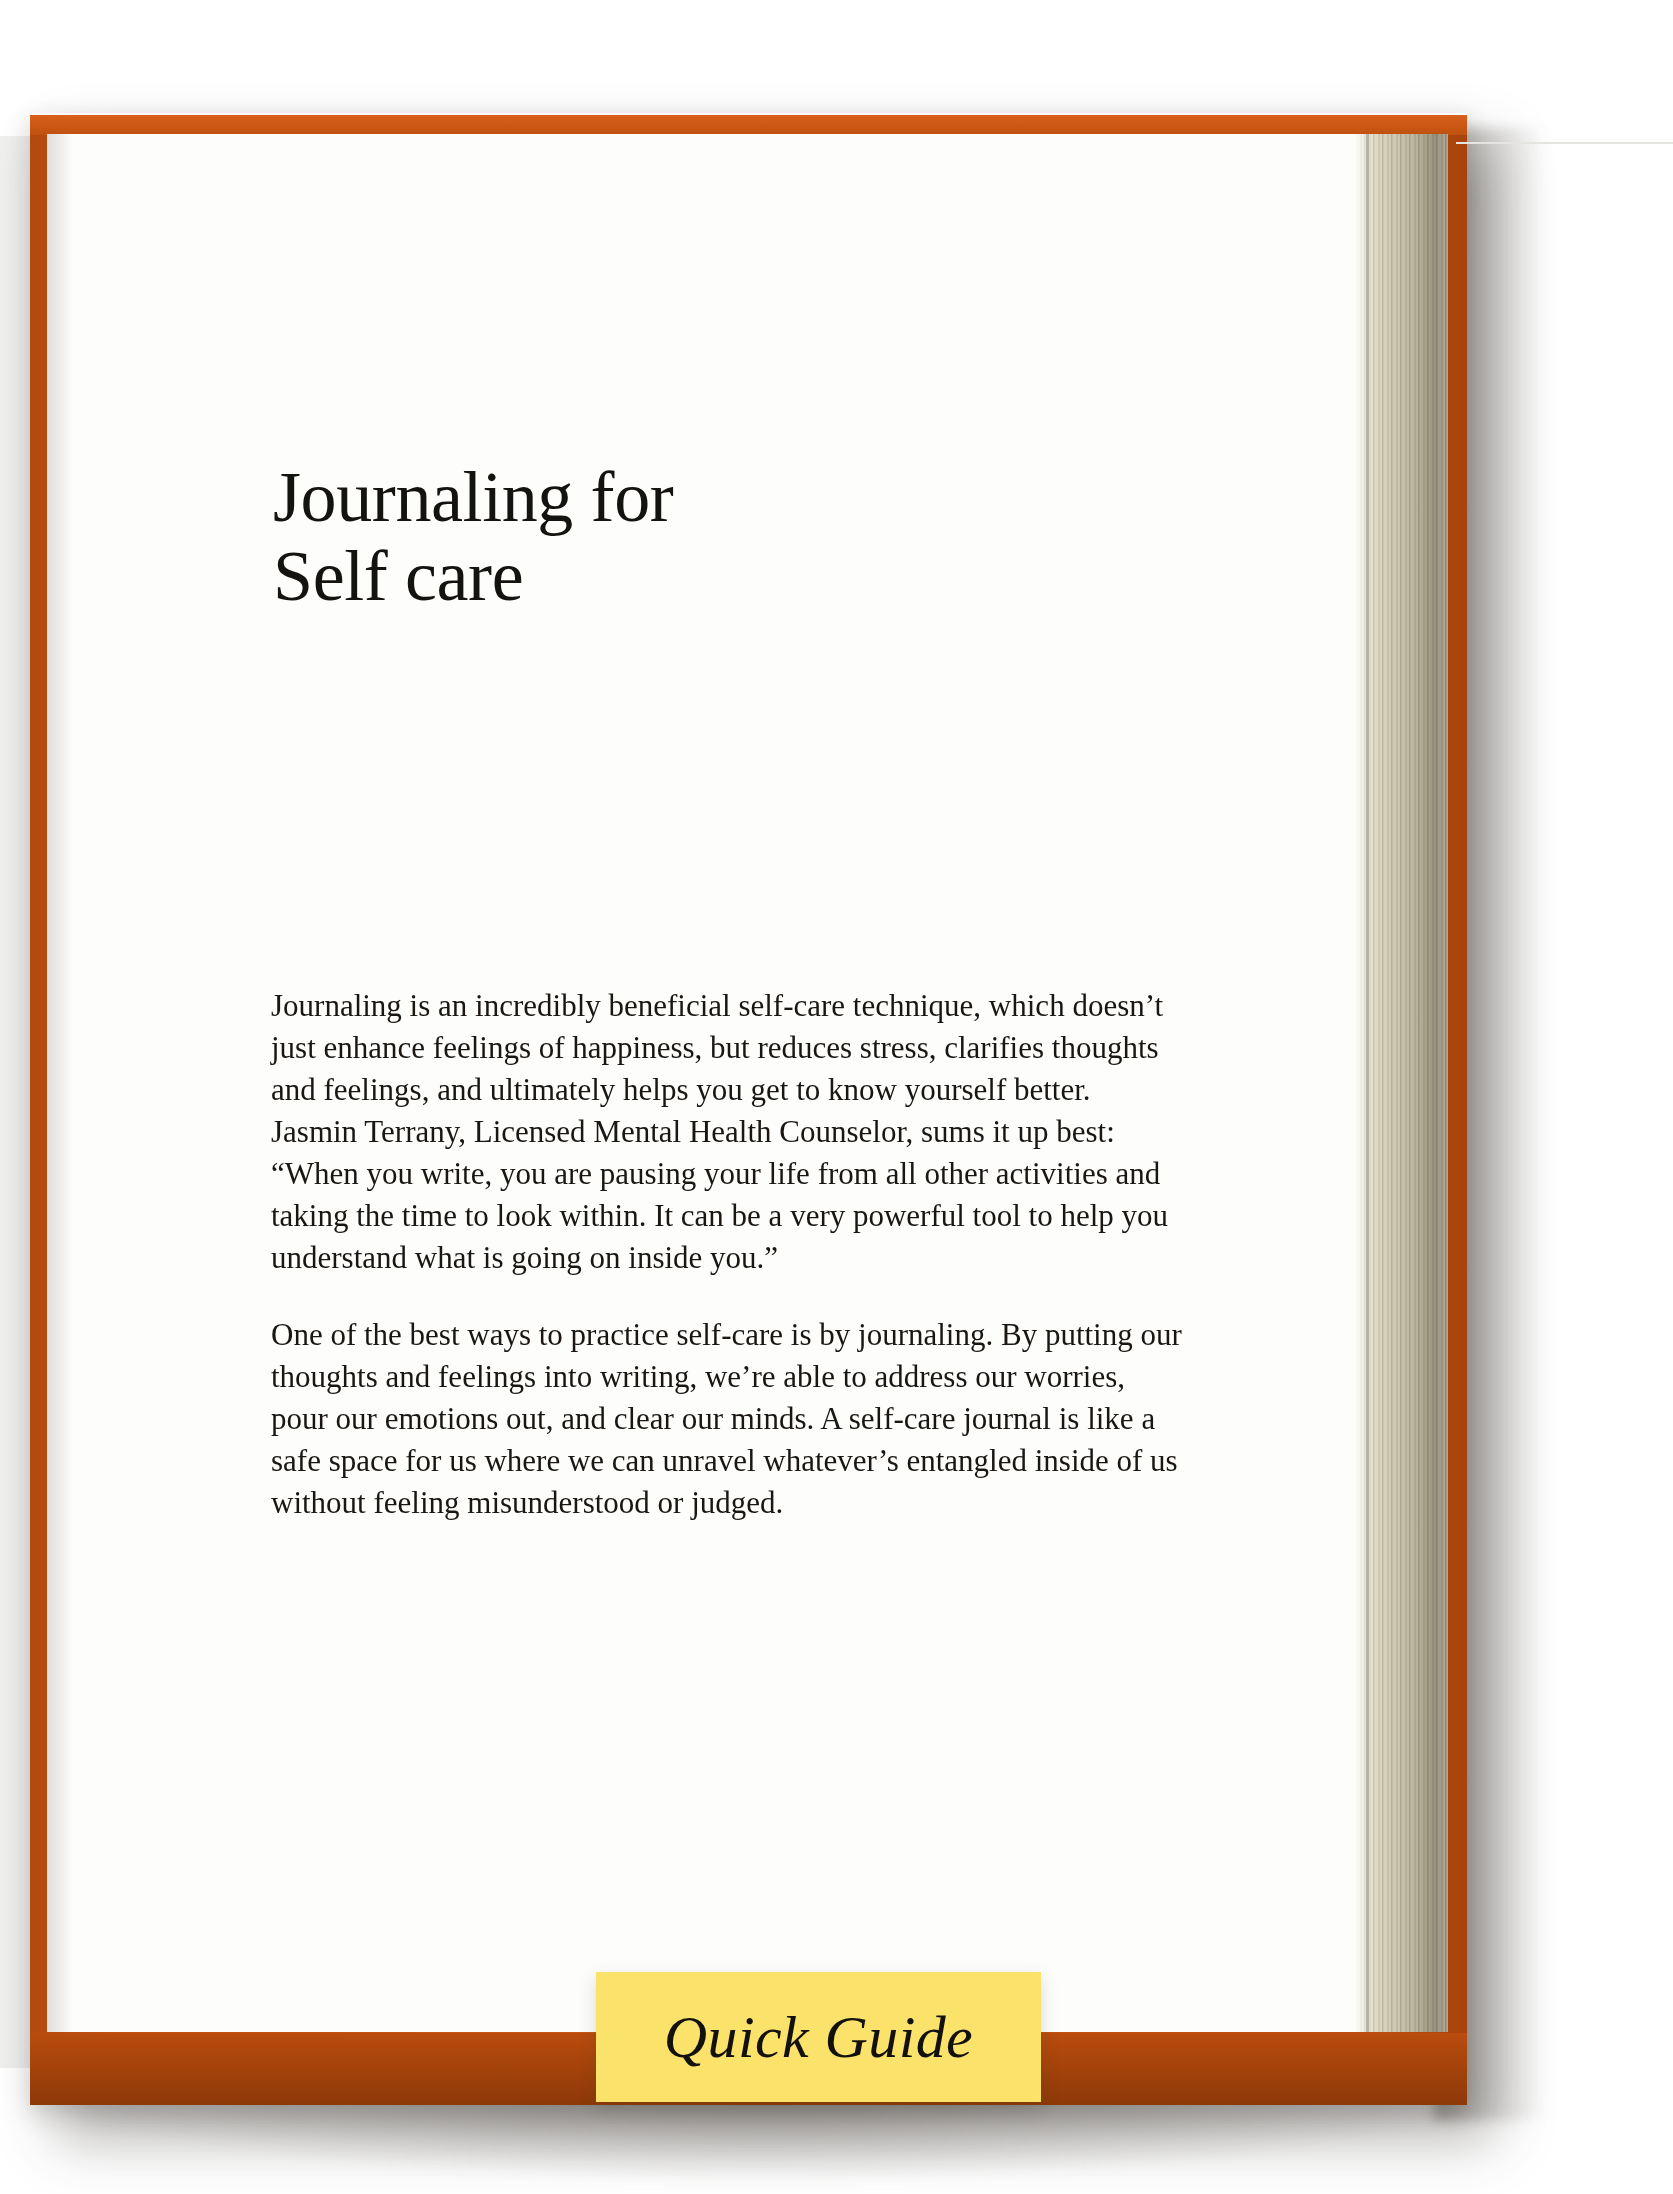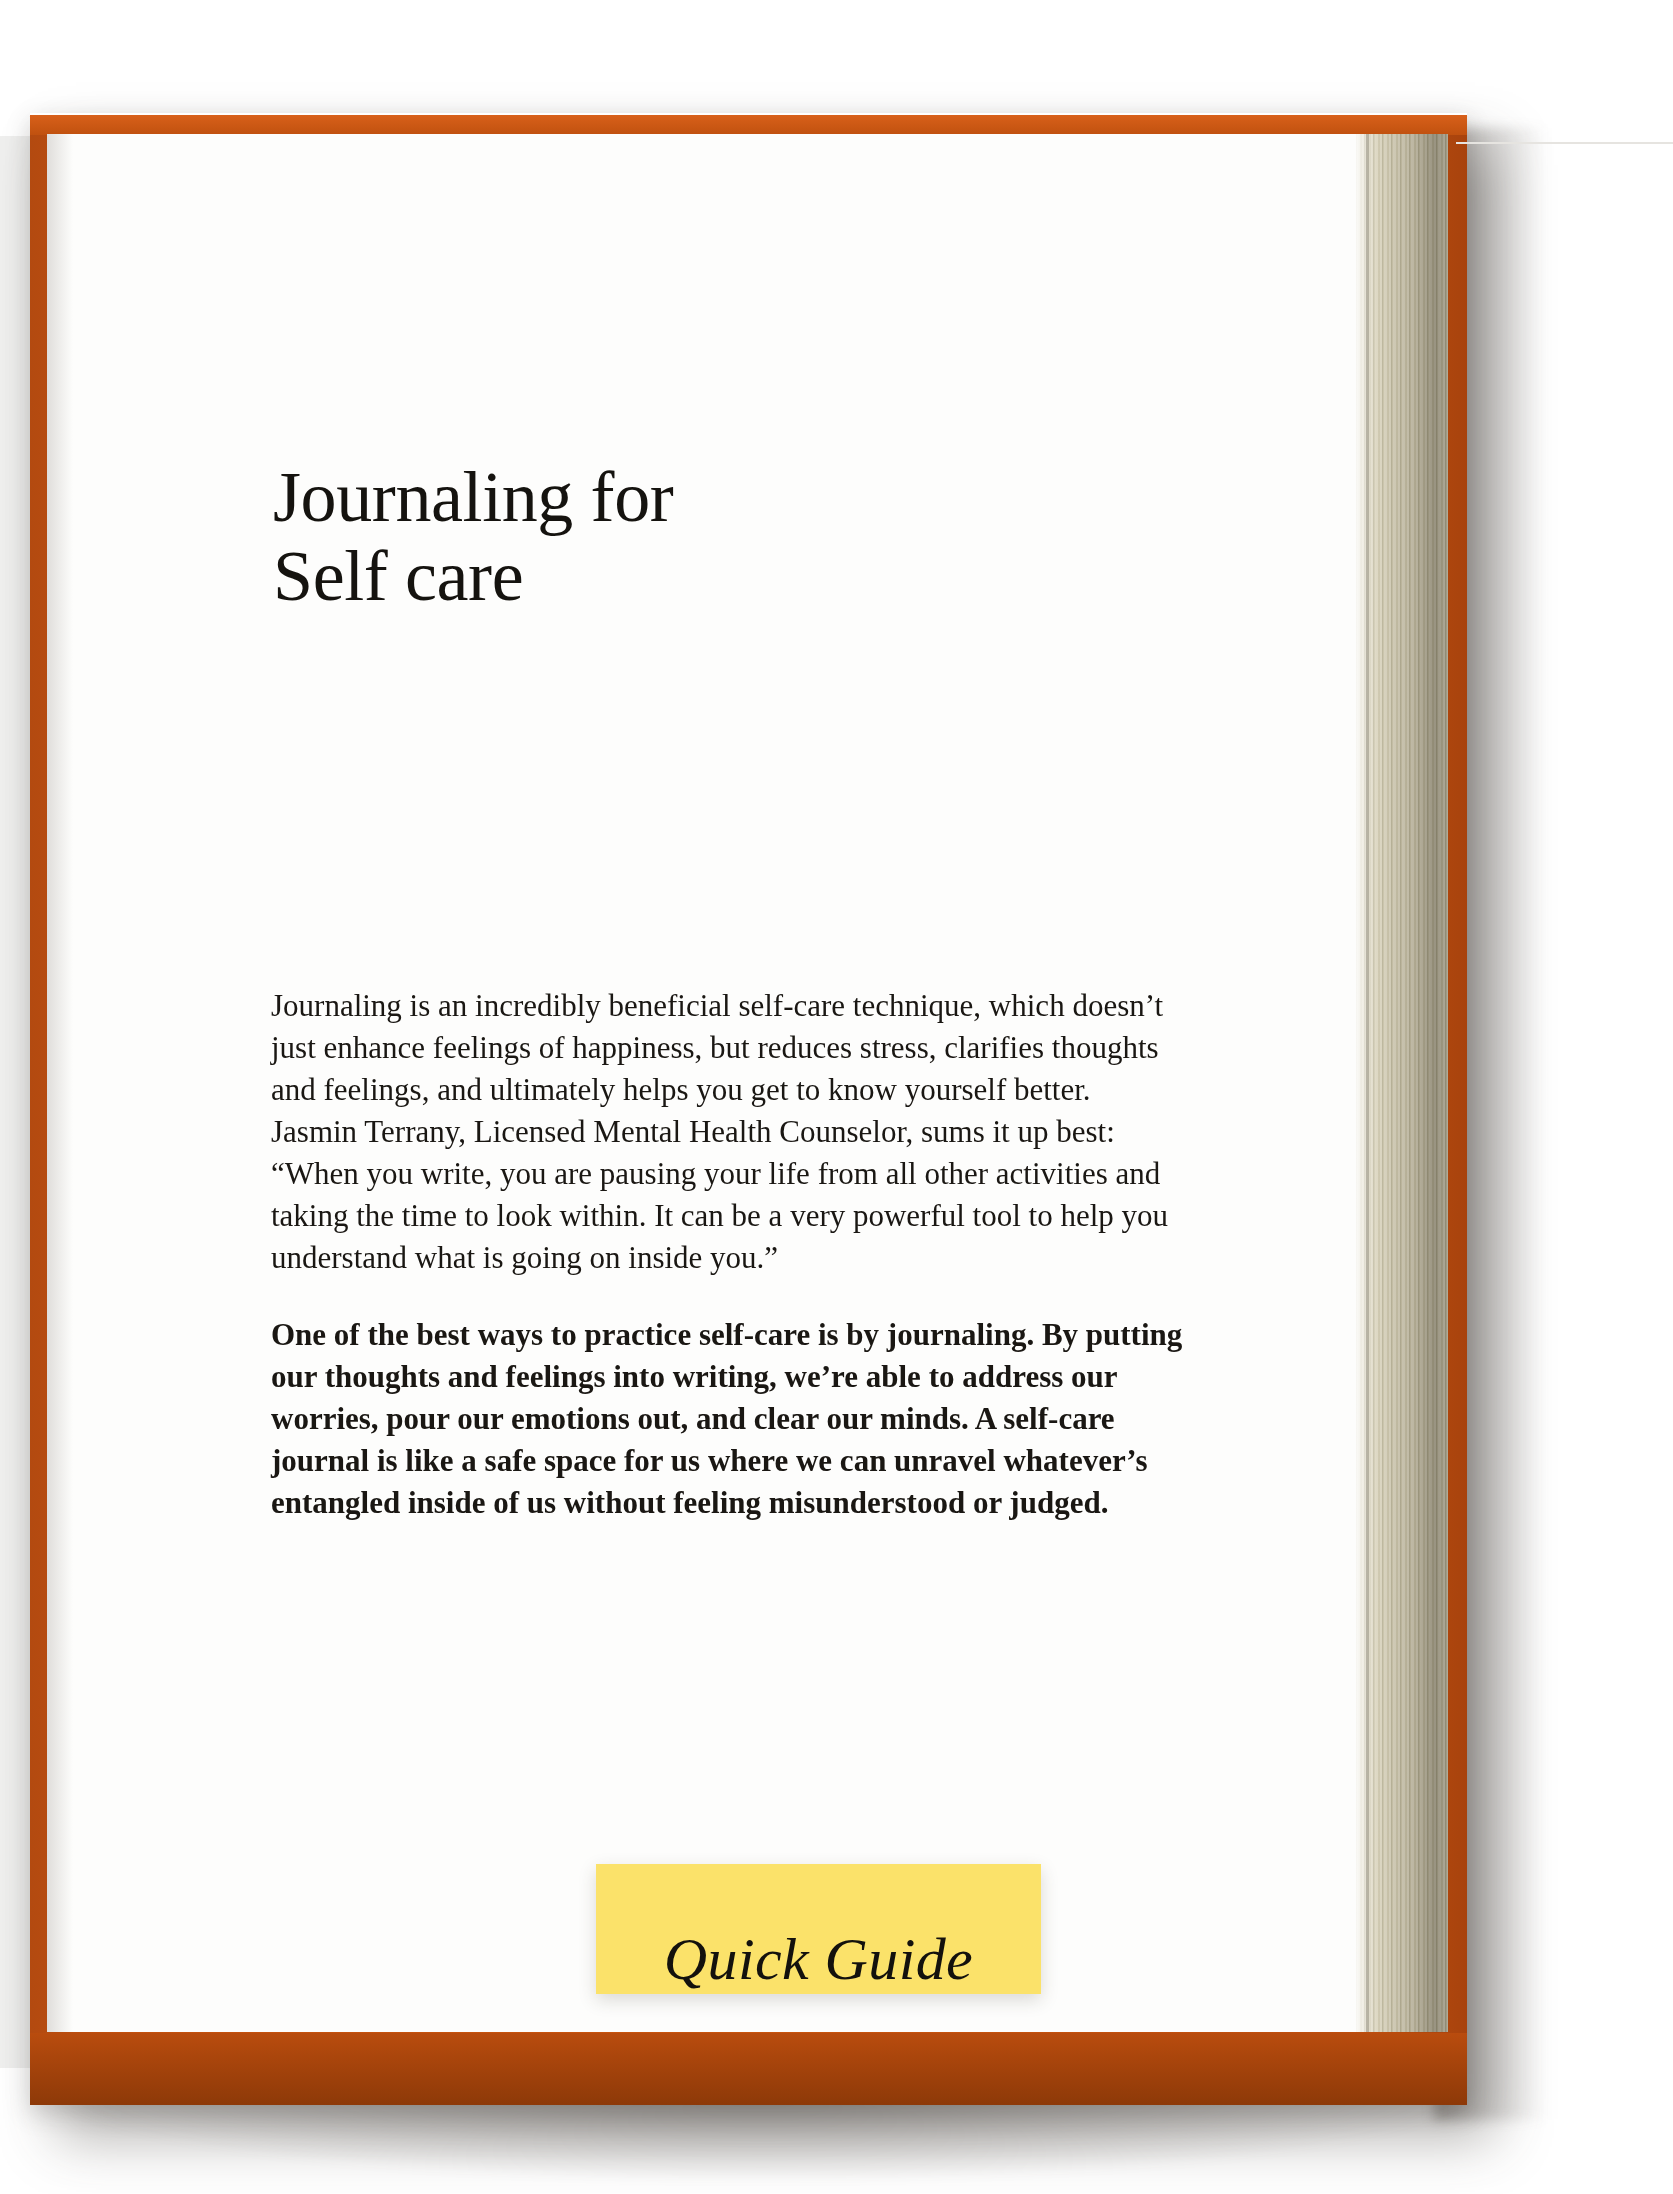--- a/index.html
+++ b/index.html
@@ -156,32 +156,32 @@
     width: 913px;
   }
   .para {
     font-family: "Liberation Serif", serif;
     font-size: 31px;
     line-height: 42px;
     color: #1a1713;
     margin: 0 0 35px 0;
     text-align: left;
   }
-  .para:last-child { margin-bottom: 0; font-weight: bold; }
+  .para:last-child { margin-bottom: 0; }
 
   
   .quick-guide {
     position: absolute;
     left: 596px;
-    top: 1864px;
+    top: 1972px;
     width: 445px;
     height: 130px;
     background: #fbe26a;
     display: flex;
-    align-items: flex-end;
+    align-items: center;
     justify-content: center;
     box-shadow: 0 6px 16.6px rgba(60,55,40,0.18);
   }
   .quick-guide span {
     font-family: "Liberation Serif", serif;
     font-style: italic;
     font-size: 60px;
     color: #13110d;
     letter-spacing: 0.4px;
   }

